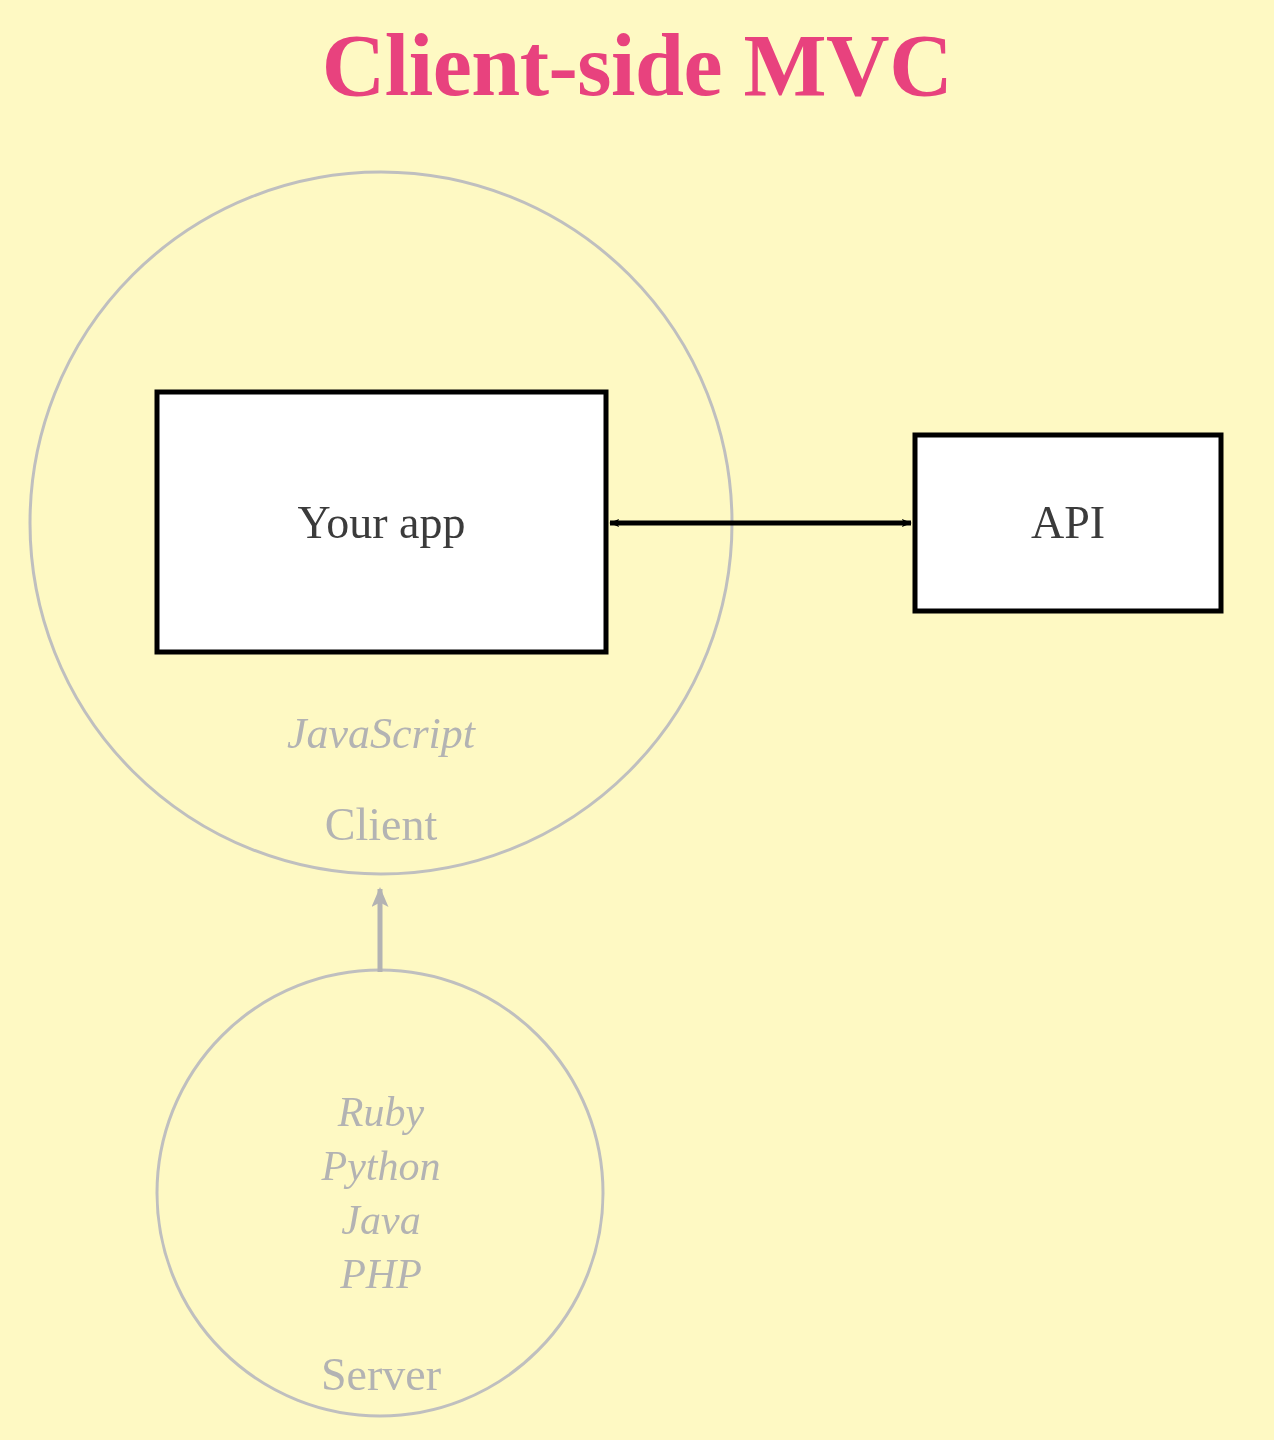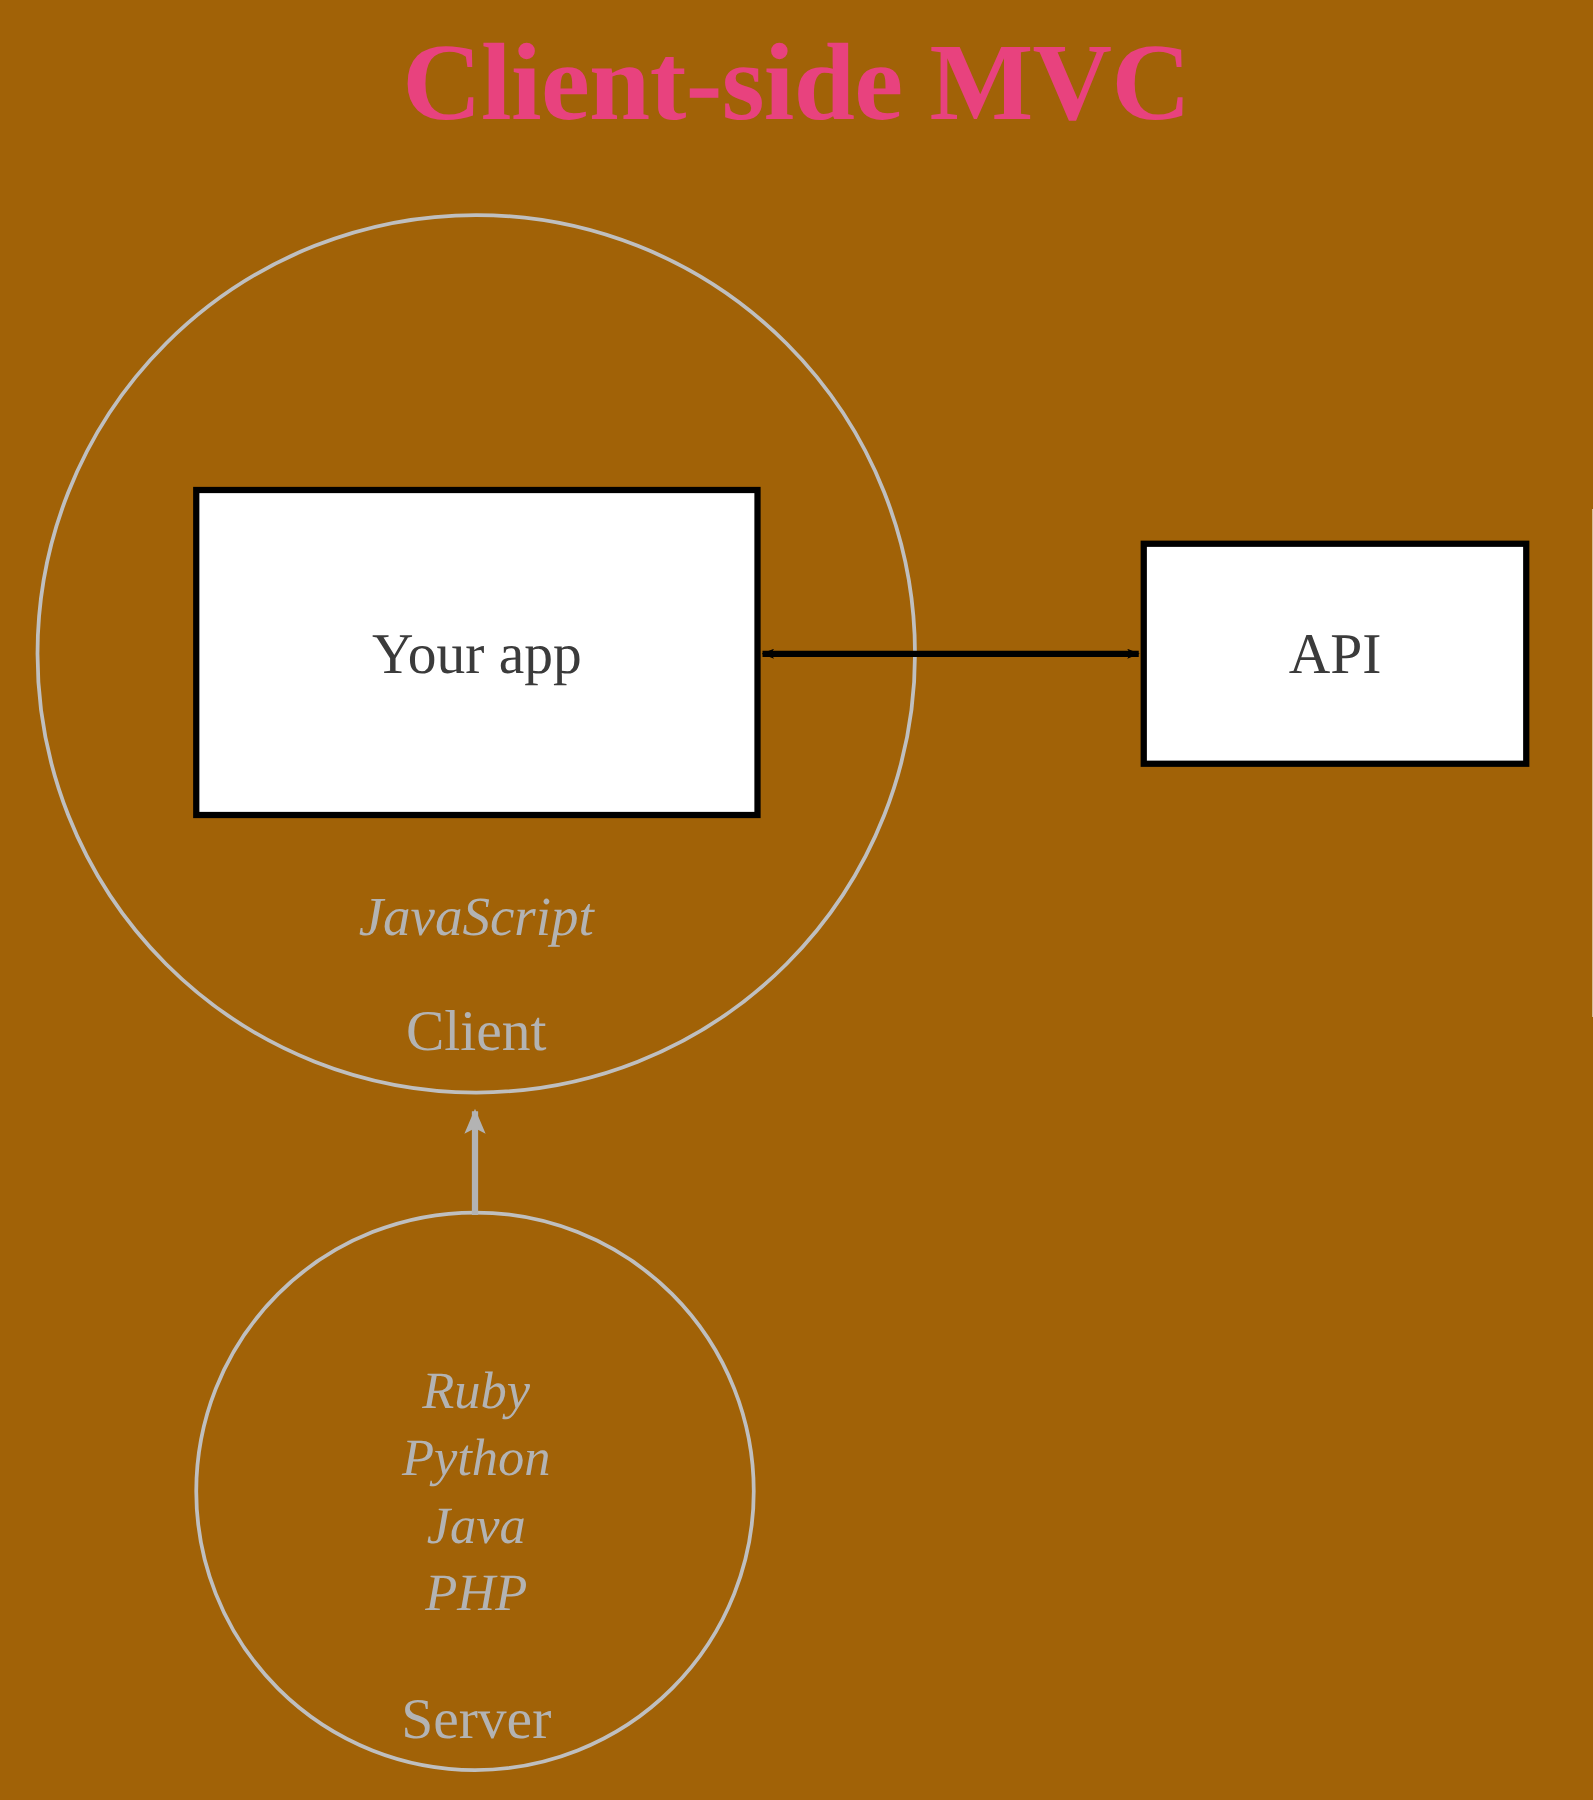--- a/index.html
+++ b/index.html
@@ -10,21 +10,21 @@
   body {
     width: 1274px;
     height: 1440px;
     overflow: hidden;
     font-family: "Liberation Serif", "DejaVu Serif", serif;
   }
   #diagram-root {
     position: relative;
     width: 1274px;
     height: 1440px;
-    background: #a16207;
+    background: #fef9c3;
   }
   svg#diagram-canvas {
     position: absolute;
     top: 0;
     left: 0;
     width: 1274px;
     height: 1440px;
     display: block;
   }
   .slide-title {

